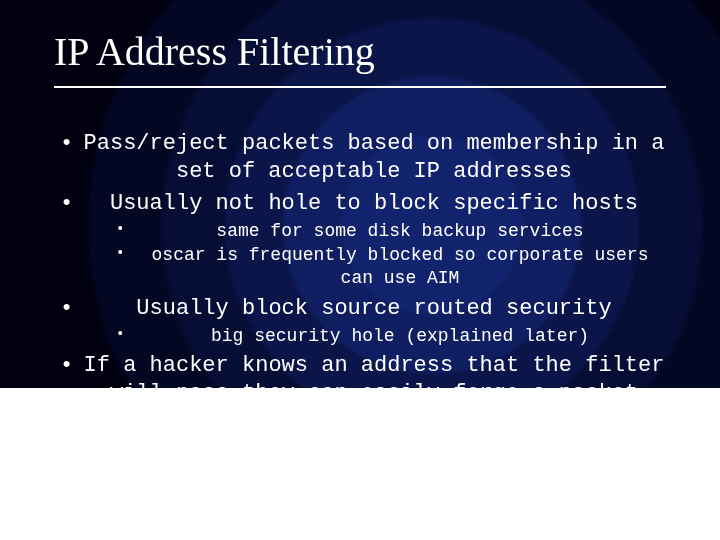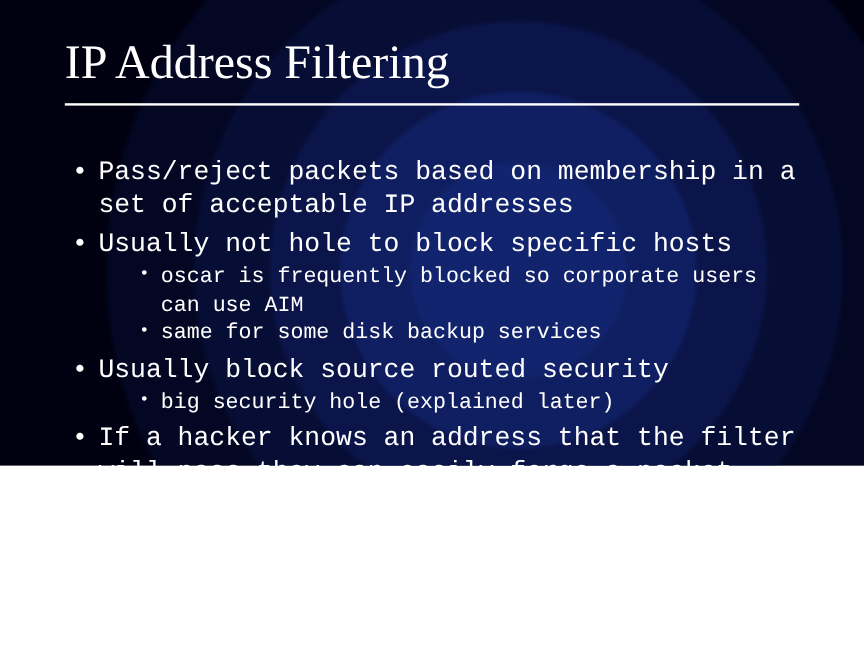--- a/index.html
+++ b/index.html
@@ -16,20 +16,21 @@
     width: 720px;
     height: 388px;
     background:
       radial-gradient(circle at 60% 58%, rgba(20,40,120,0.55) 0%, rgba(20,40,120,0.55) 18%, rgba(0,0,0,0) 19%),
       radial-gradient(circle at 60% 58%, rgba(20,40,120,0.50) 0%, rgba(20,40,120,0.50) 30%, rgba(0,0,0,0) 31%),
       radial-gradient(circle at 60% 58%, rgba(15,30,100,0.45) 0%, rgba(15,30,100,0.45) 42%, rgba(0,0,0,0) 43%),
       radial-gradient(circle at 60% 58%, rgba(12,24,80,0.40) 0%, rgba(12,24,80,0.40) 55%, rgba(0,0,0,0) 56%),
       radial-gradient(circle at 60% 58%, rgba(10,20,70,0.35) 0%, rgba(10,20,70,0.35) 70%, rgba(0,0,0,0) 71%),
       #000010;
     box-sizing: border-box;
+    text-align: center;
   }
   .title {
     position: absolute;
     left: 54px;
     top: 28px;
     font-size: 40px;
     font-weight: 400;
     color: #ffffff;
   }
   .title-underline {
@@ -99,24 +100,24 @@
 
   <div class="content">
     <ul class="level1">
       <li>
         <span>Pass/reject packets based on membership in a set of acceptable IP addresses</span>
       </li>
       <li>
         <span>Usually not hole to block specific hosts</span>
         <ul class="level2">
           <li>
-            <span>oscar is frequently blocked so corporate users can use AIM</span>
+            <span>same for some disk backup services</span>
           </li>
           <li>
-            <span>same for some disk backup services</span>
+            <span>oscar is frequently blocked so corporate users can use AIM</span>
           </li>
         </ul>
       </li>
       <li>
         <span>Usually block source routed security</span>
         <ul class="level2">
           <li>
             <span>big security hole (explained later)</span>
           </li>
         </ul>

